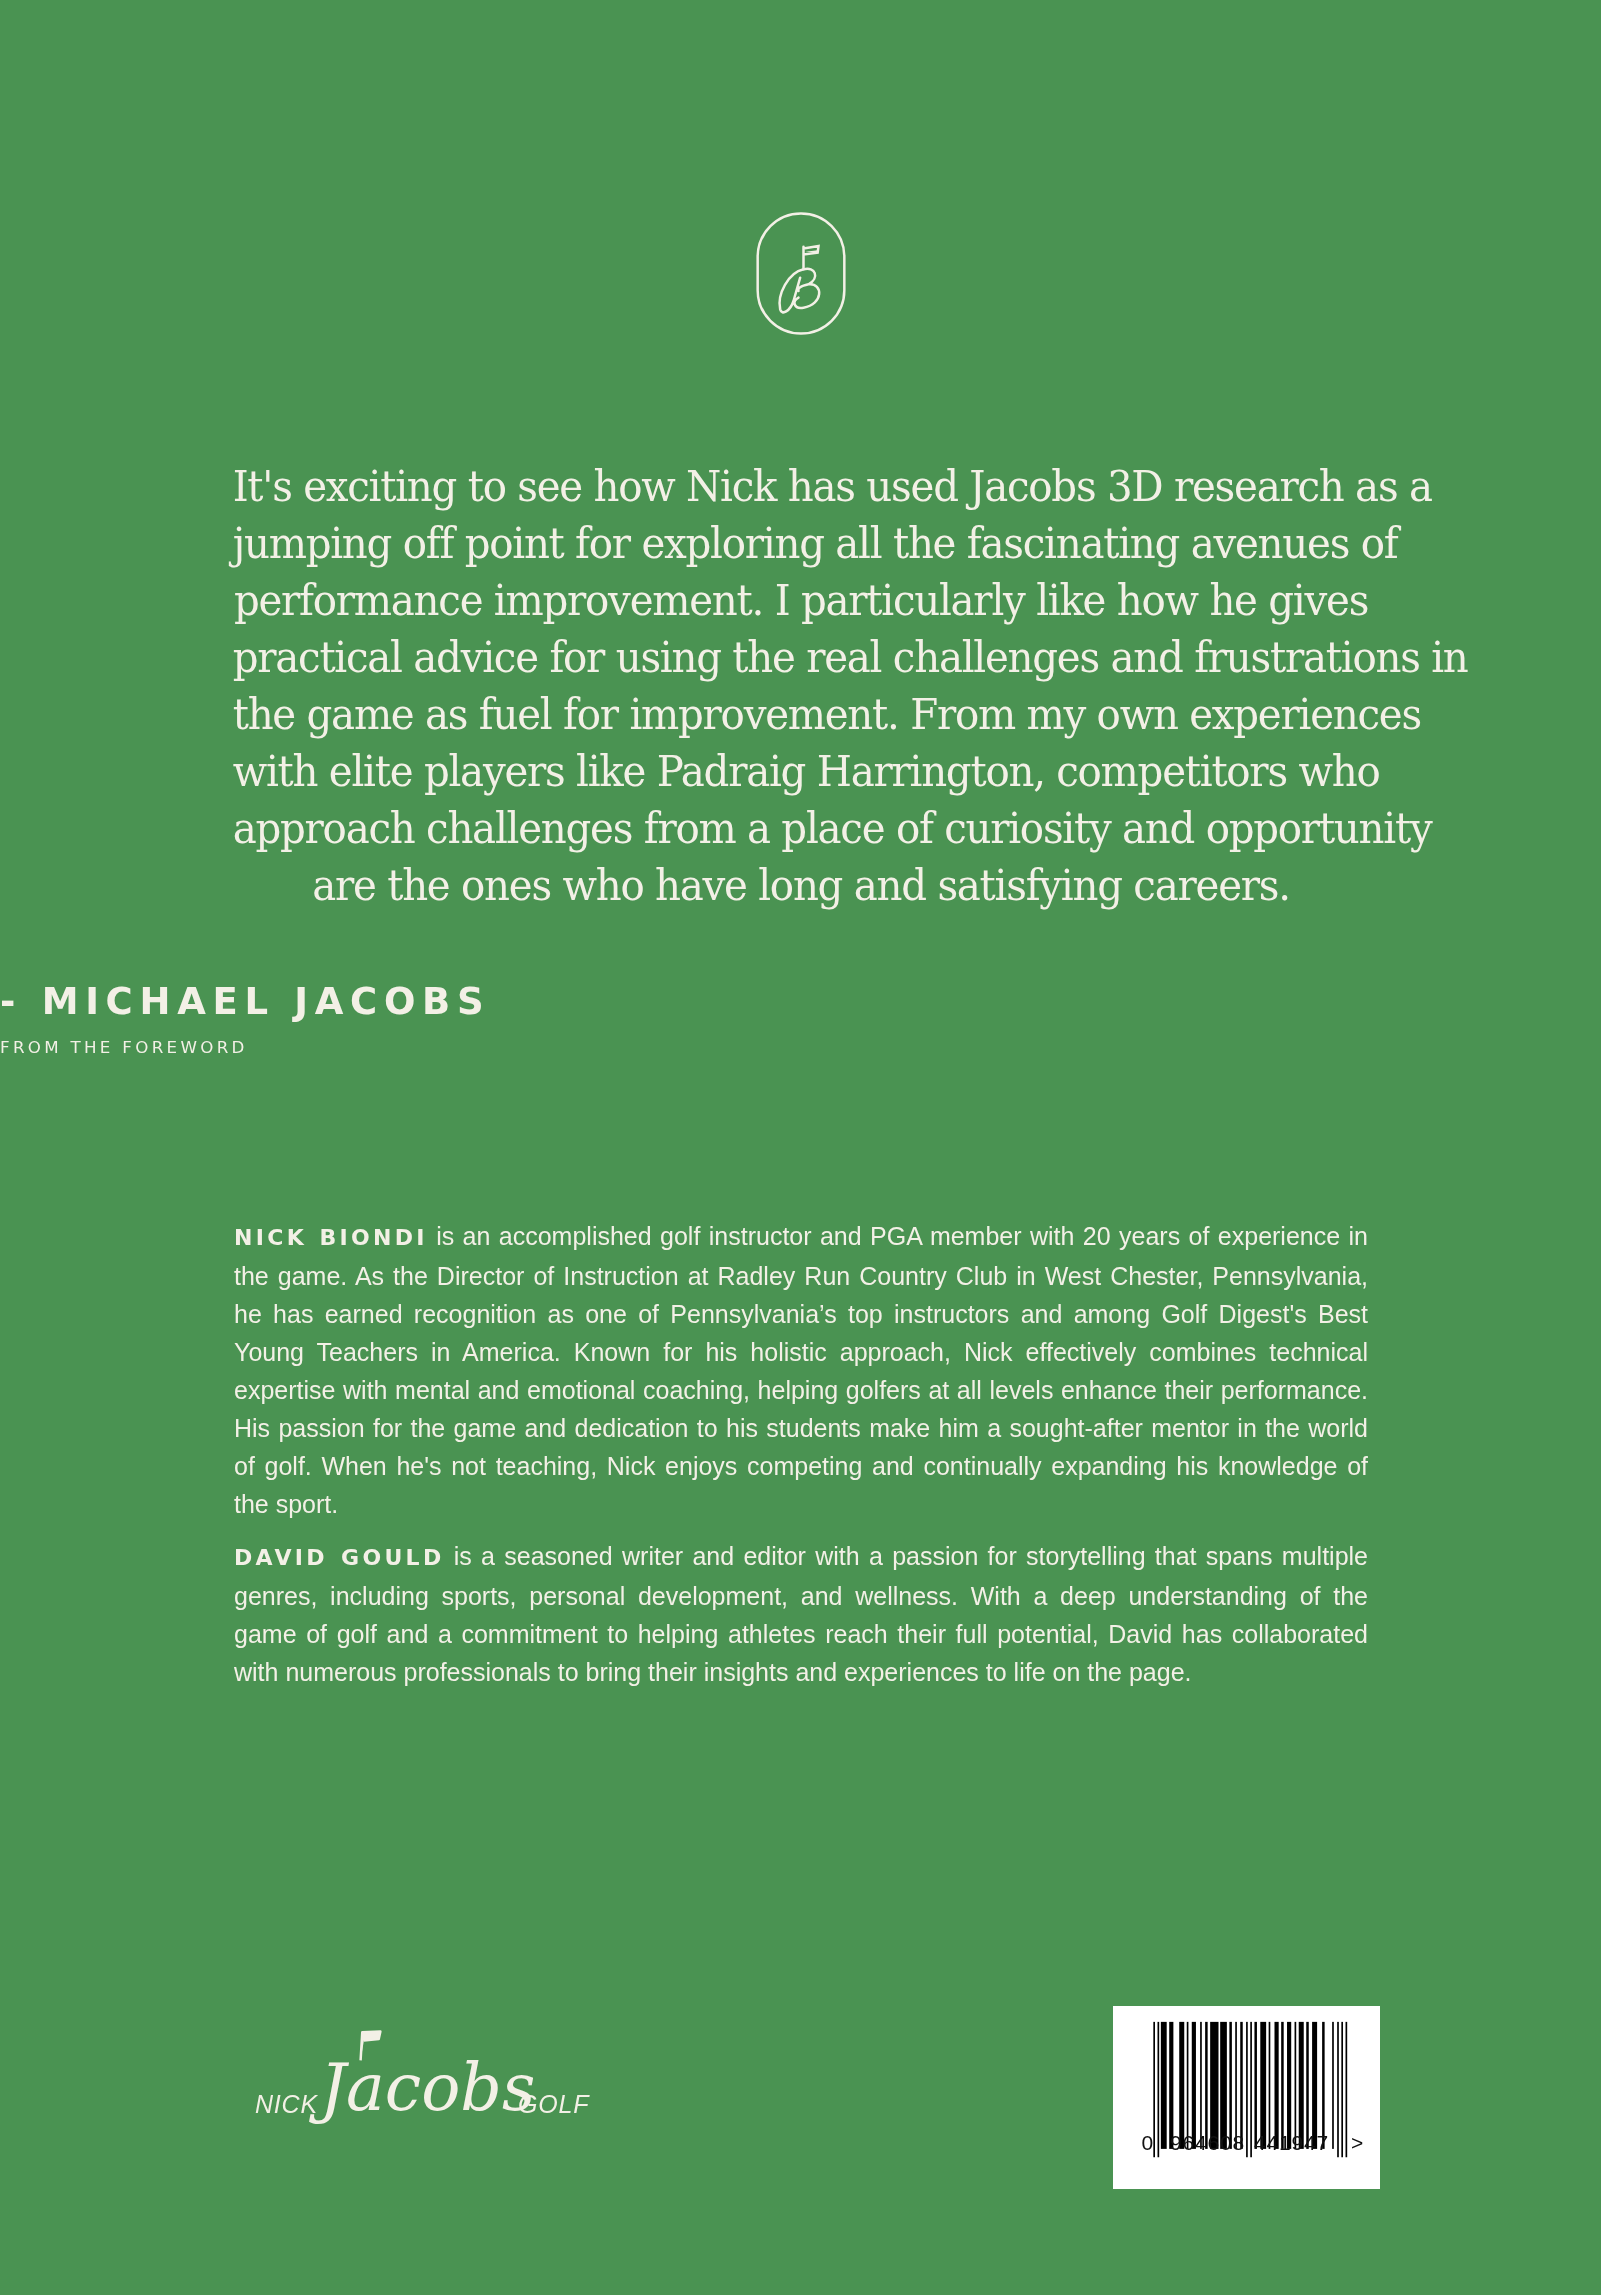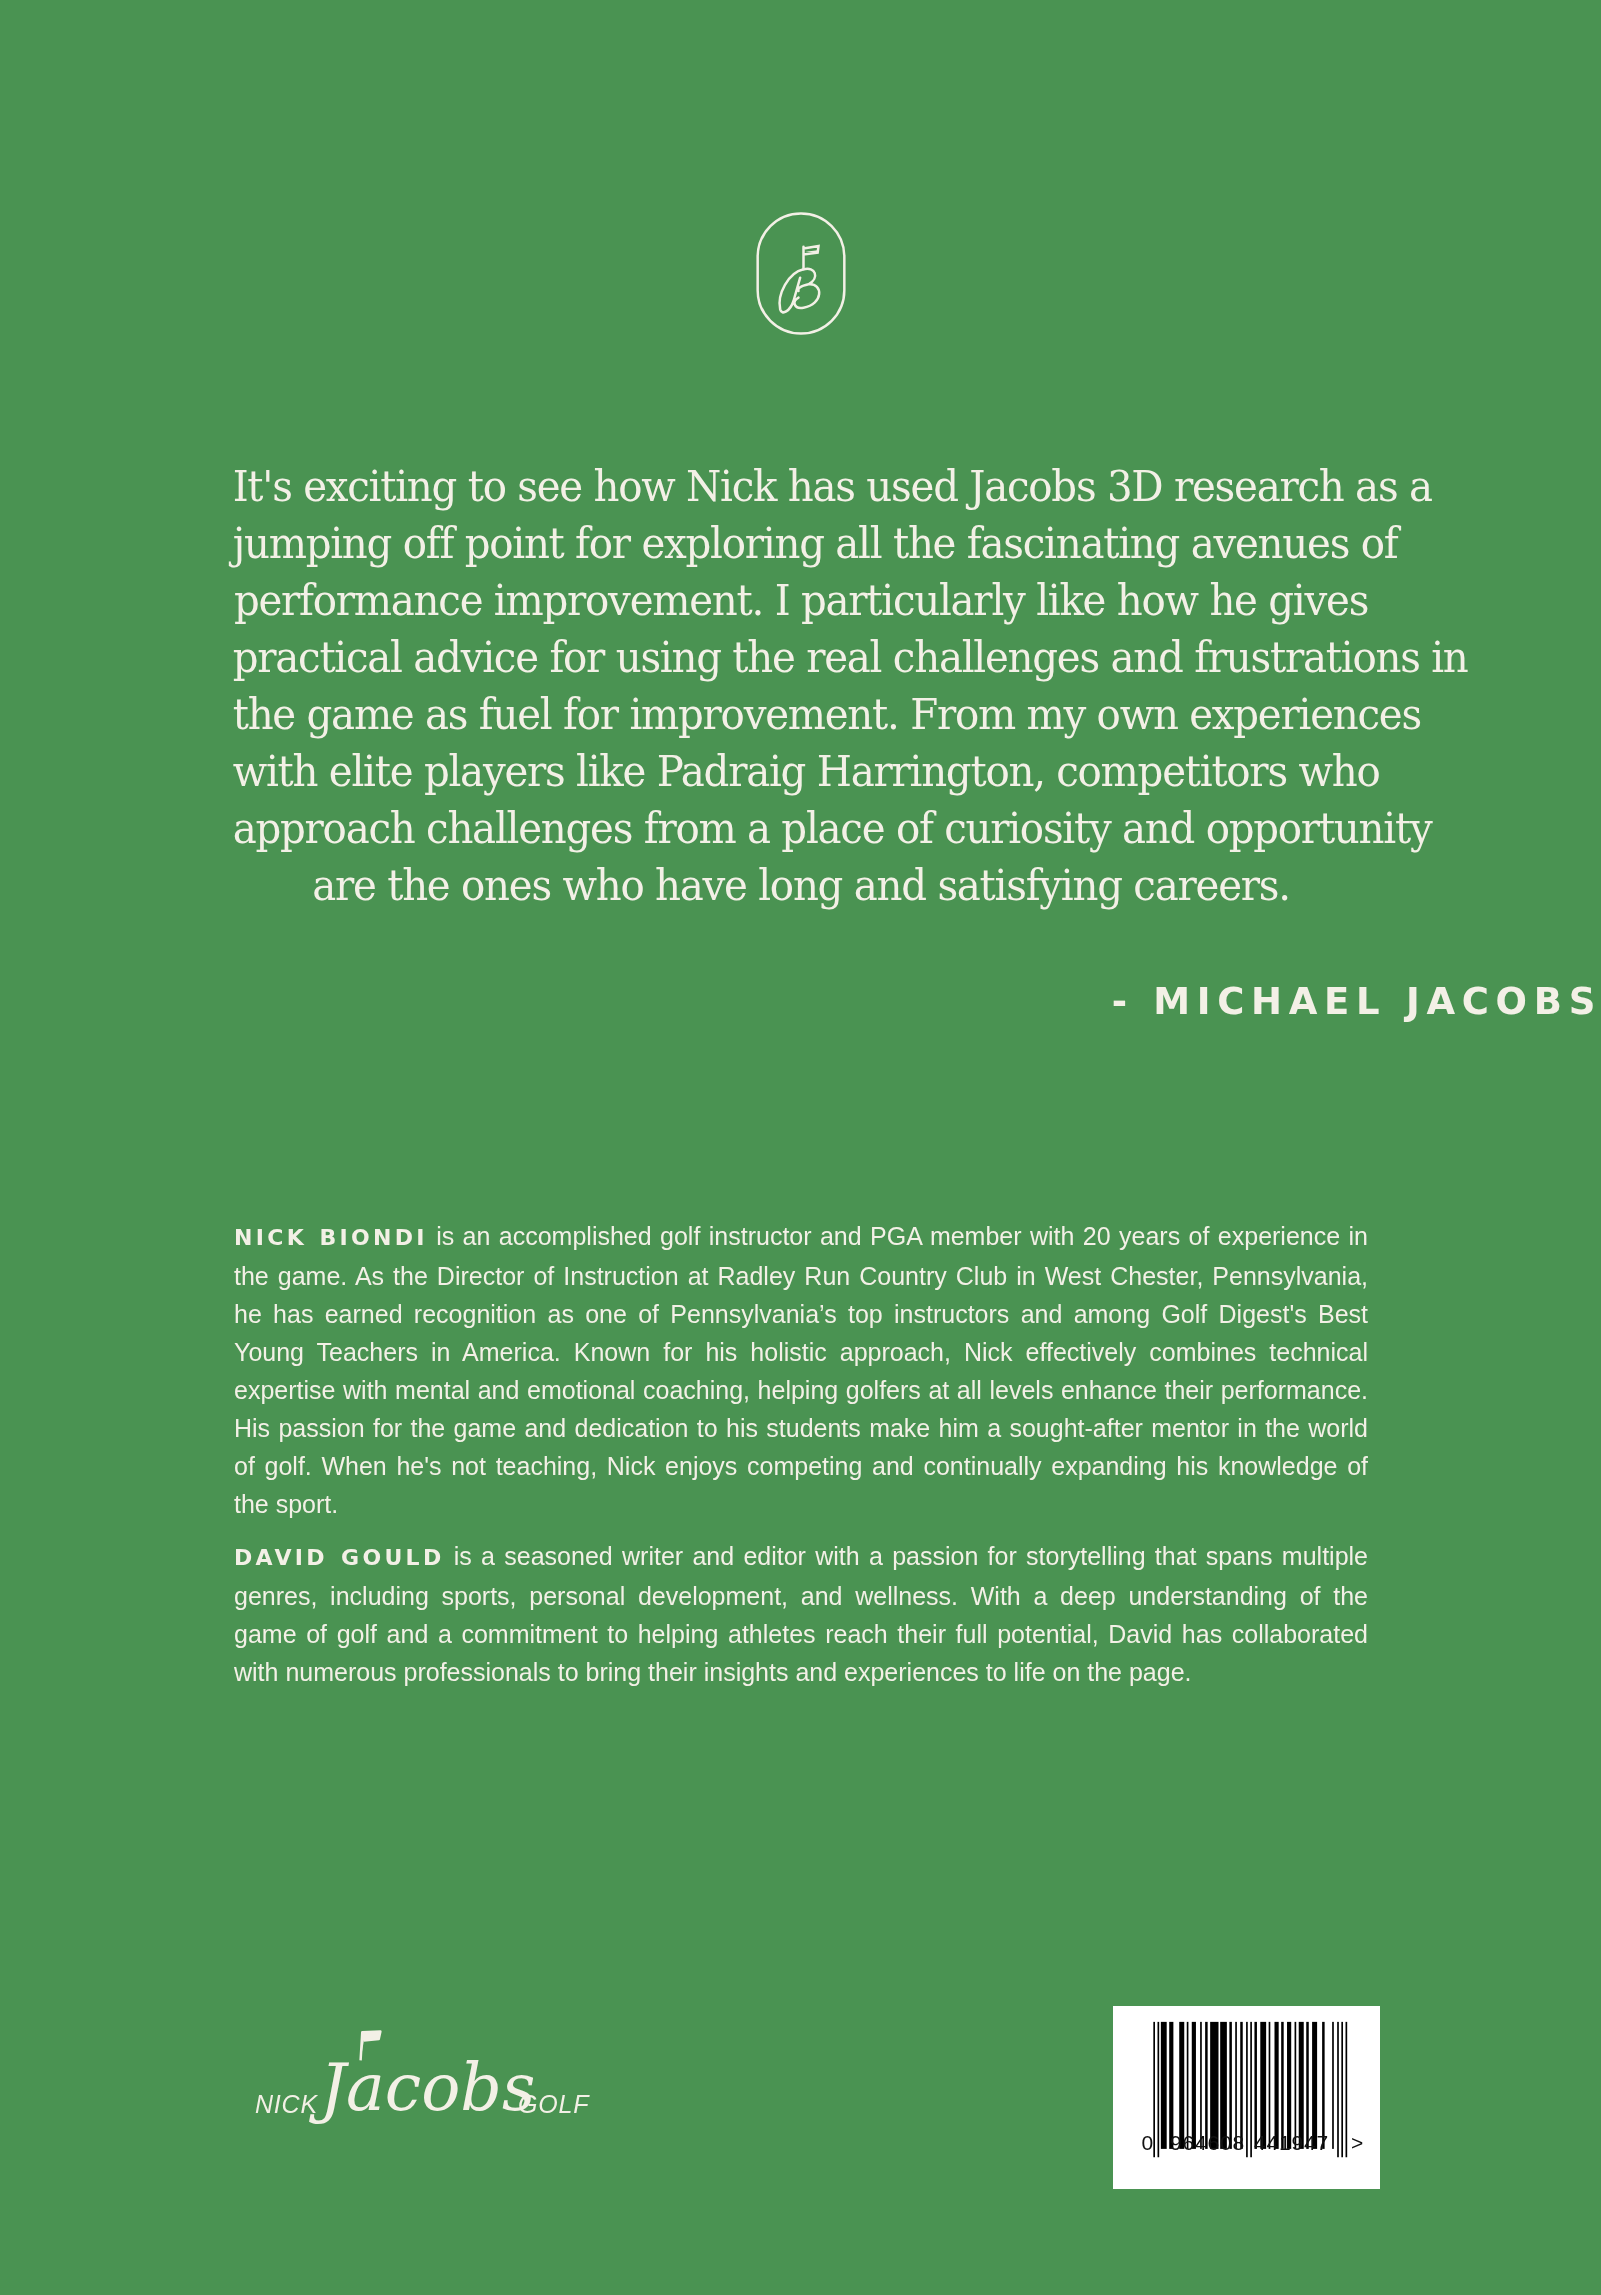--- a/index.html
+++ b/index.html
@@ -13,21 +13,21 @@
   .quote {
     position: absolute; left: 209px; top: 458px; width: 1184px;
     font-family: "DejaVu Serif", "Liberation Serif", serif;
     font-size: 42px; line-height: 57px; text-align: center;
     letter-spacing: -1.3px; font-weight: normal; margin: 0;
     transform: scaleX(0.96); transform-origin: center top;
   }
   .quote span { display: block; white-space: nowrap; }
   .attribution {
     position: absolute; left: 0; width: 1602px; top: 979px;
-    text-align: right;
+    text-align: left;
     font-family: "DejaVu Sans", "Liberation Sans", sans-serif;
   }
   .attr-name { font-size: 37px; font-weight: bold; letter-spacing: 6.7px; line-height: 45px; }
   .attr-source { font-size: 16.7px; letter-spacing: 3.3px; margin-top: 13.4px; line-height: 20px; }
   .bio {
     position: absolute; left: 234px; width: 1134px;
     font-family: "Liberation Sans", "DejaVu Sans", sans-serif;
     font-size: 25px; line-height: 38px; text-align: justify; margin: 0;
   }
   .bio .name { font-family: "DejaVu Sans", sans-serif; font-weight: bold; letter-spacing: 3.3px; font-size: 22px; }
@@ -79,20 +79,21 @@
   <span>performance improvement. I particularly like how he gives</span>
   <span>practical advice for using the real challenges and frustrations in</span>
   <span>the game as fuel for improvement. From my own experiences</span>
   <span>with elite players like Padraig Harrington, competitors who</span>
   <span>approach challenges from a place of curiosity and opportunity</span>
   <span>are the ones who have long and satisfying careers.</span>
 </blockquote>
 
 <div class="attribution">
   <div class="attr-name">- MICHAEL JACOBS</div>
+  <div class="attr-source">FROM THE FOREWORD</div>
 </div>
 
 <p class="bio bio1"><span class="name">NICK BIONDI</span><span> is an accomplished golf instructor and PGA member with 20 years of experience in the game. As the Director of Instruction at Radley Run Country Club in West Chester, Pennsylvania, he has earned recognition as one of Pennsylvania’s top instructors and among Golf Digest's Best Young Teachers in America. Known for his holistic approach, Nick effectively combines technical expertise with mental and emotional coaching, helping golfers at all levels enhance their performance. His passion for the game and dedication to his students make him a sought-after mentor in the world of golf. When he's not teaching, Nick enjoys competing and continually expanding his knowledge of the sport.</span></p>
 
 <p class="bio bio2"><span class="name">DAVID GOULD</span><span> is a seasoned writer and editor with a passion for storytelling that spans multiple genres, including sports, personal development, and wellness. With a deep understanding of the game of golf and a commitment to helping athletes reach their full potential, David has collaborated with numerous professionals to bring their insights and experiences to life on the page.</span></p>
 
 <div class="brand">
   <span class="small nick">NICK</span>
   <span class="script">Jacobs</span>
   <svg style="position:absolute;left:99px;top:0" width="33" height="33" viewBox="0 0 40 40">

